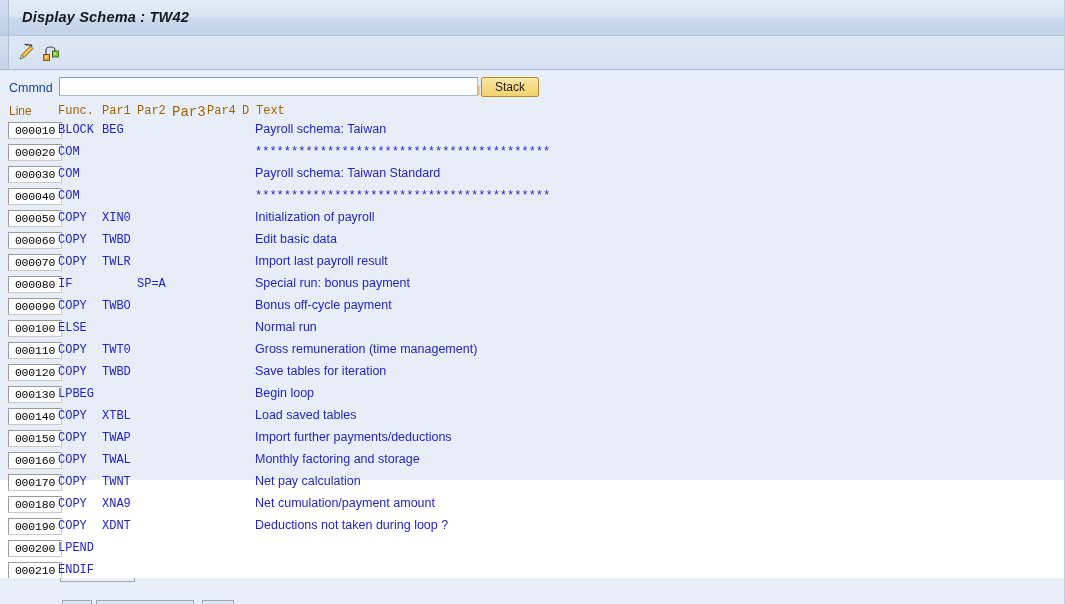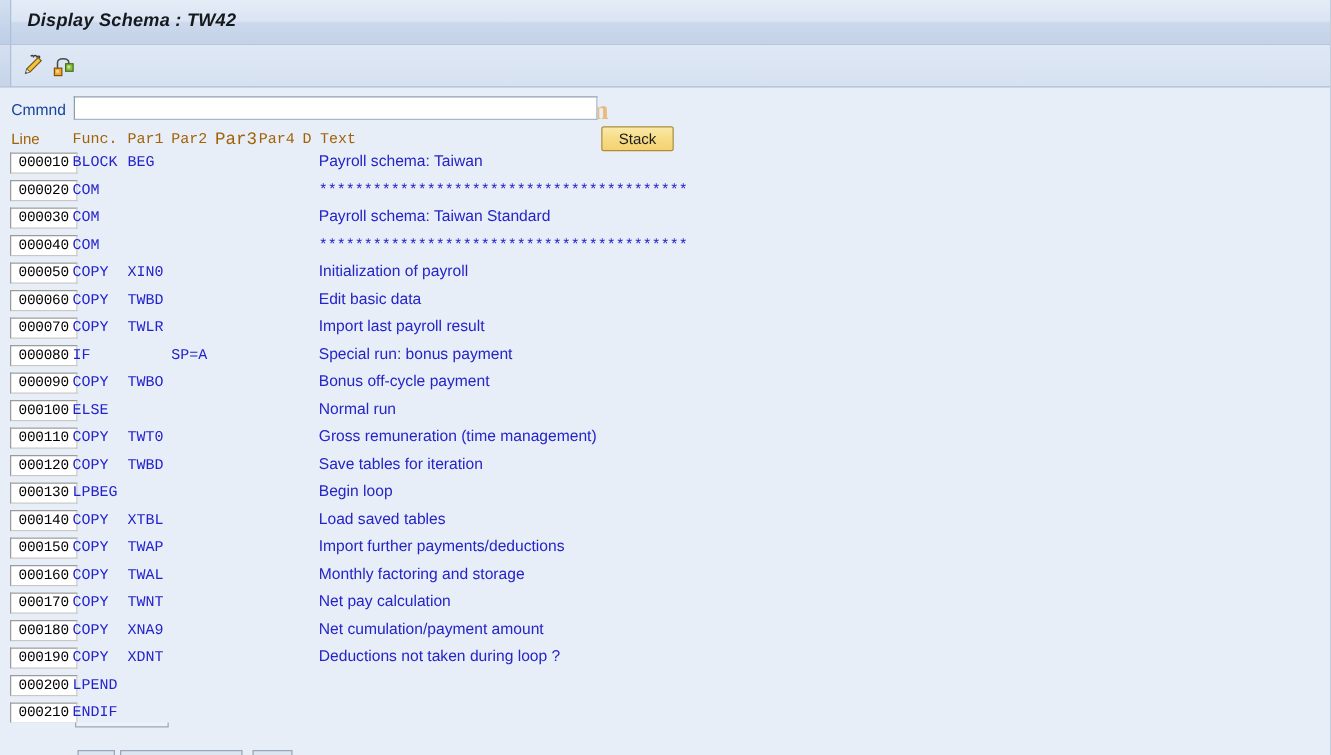--- a/index.html
+++ b/index.html
@@ -16,21 +16,21 @@
     font-size: 12px;
     color: #000;
     position: relative;
   }
 
   
   #app {
     position: absolute;
     left: 0; top: 0;
     width: 1065px;
-    height: 604px;
+    height: 480px;
     background: #e8eef7;
     box-sizing: border-box;
   }
 
   
   .titlebar {
     position: absolute;
     left: 0; top: 0;
     width: 1065px;
     height: 36px;
@@ -143,21 +143,20 @@
     border: 1px solid #b08c2e;
     border-radius: 2px;
     box-sizing: border-box;
     font-family: "Liberation Sans", sans-serif;
     font-size: 12px;
     color: #1d1d1d;
     text-align: center;
     line-height: 18px;
     cursor: pointer;
     padding: 0;
-    margin-top: 24px;
   }
 
   
   .col-head {
     position: absolute;
     left: 0;
     top: 104px;
     width: 1065px;
     height: 16px;
     font-family: "Liberation Sans", sans-serif;

